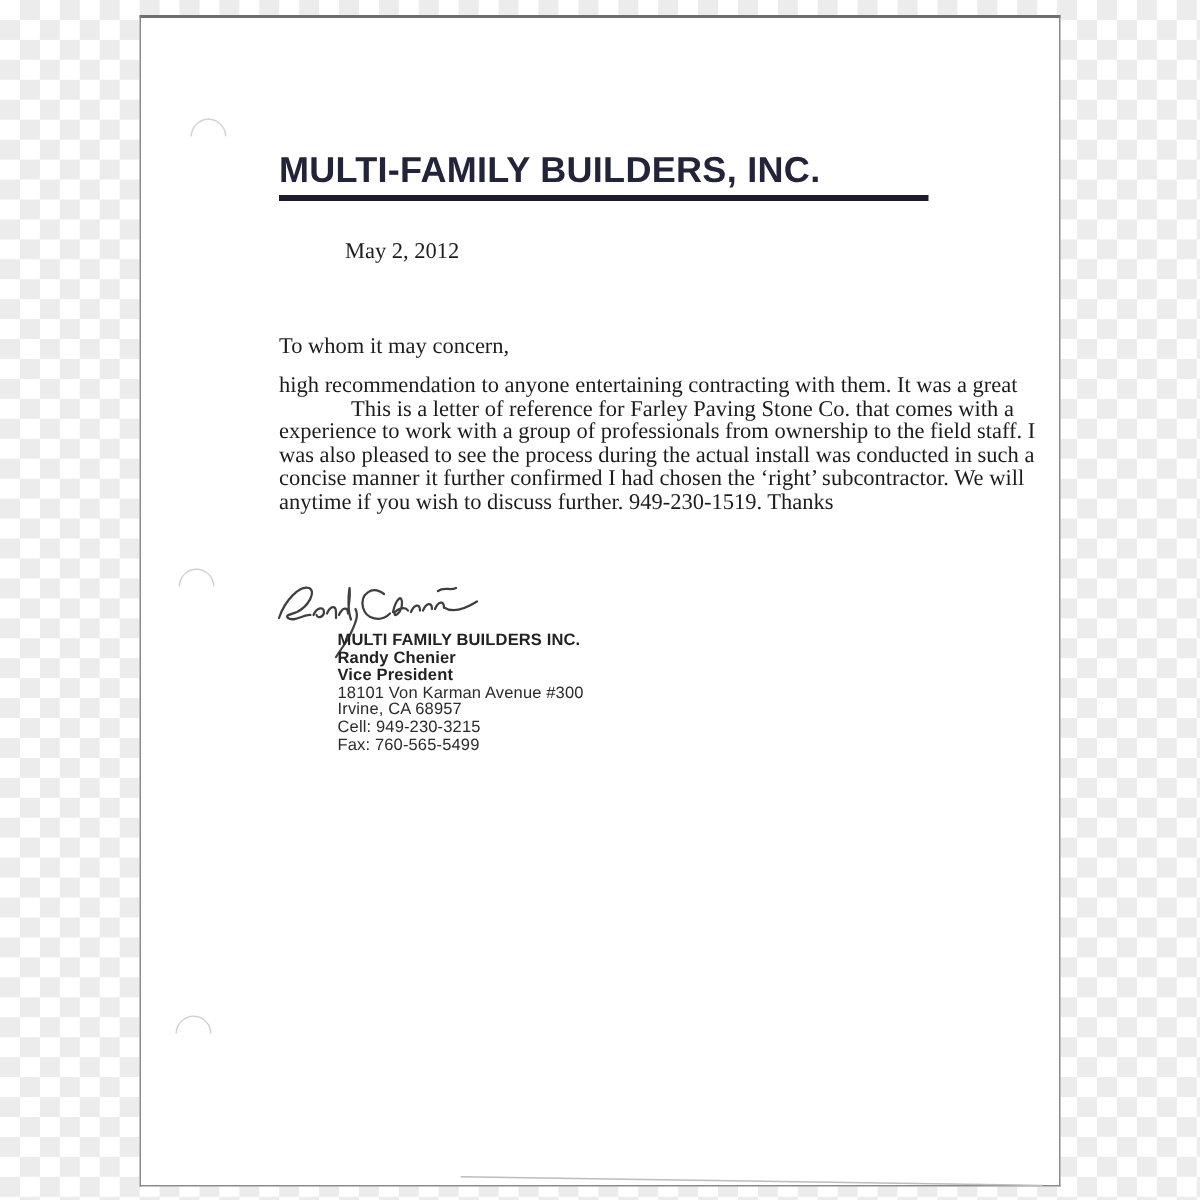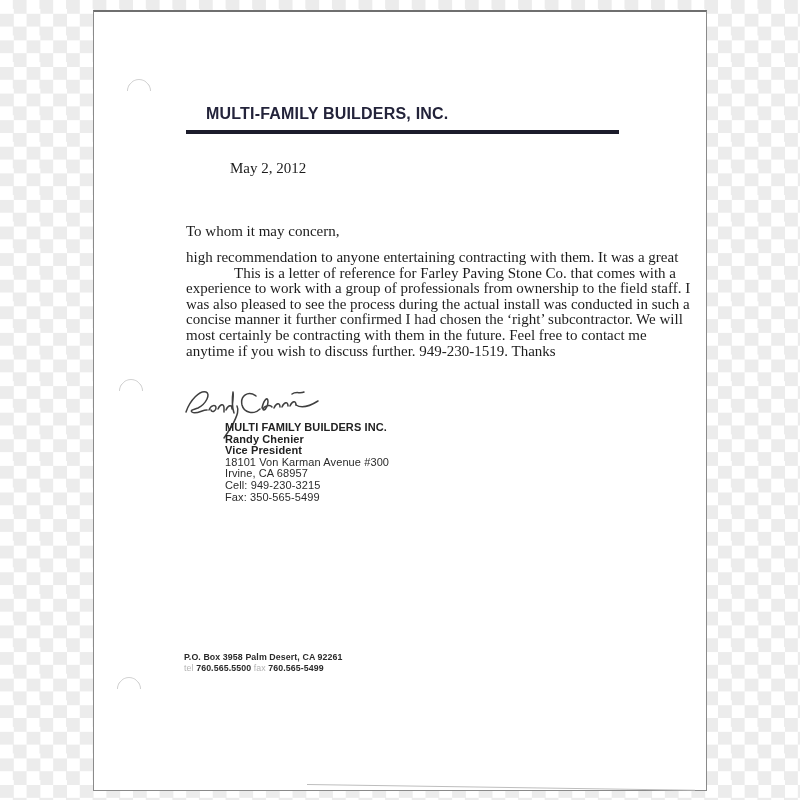--- a/index.html
+++ b/index.html
@@ -30,22 +30,22 @@
   .punch.p2 { left: 25px; top: 367px; }
   .punch.p3 { left: 23px; top: 665px; }
 
   .scan-line {
     position: absolute; left: 213px; top: 772px; width: 388px; height: 1px;
     background: #bdbdbd; transform: rotate(0.85deg); transform-origin: left center;
   }
 
   .letterhead-title {
     position: absolute; left: 92px; top: 90px;
-    font-size: 16px; font-weight: bold; color: #23233a;
-    letter-spacing: 0.2px; line-height: 24px; white-space: nowrap; margin-left: 20px;
+    font-size: 24px; font-weight: bold; color: #23233a;
+    letter-spacing: 0.2px; line-height: 24px; white-space: nowrap;
   }
   .letterhead-rule {
     position: absolute; left: 92px; top: 118px; width: 433px; height: 3.5px;
     background: #1c1c2b;
   }
 
   .serif { font-family: "Liberation Serif", serif; color: #1c1c1c; }
 
   .date-line { position: absolute; left: 92px; top: 148px; font-size: 15px; margin-left: 44px; }
   .salutation { position: absolute; left: 92px; top: 211px; font-size: 15px; }
@@ -90,21 +90,20 @@
   <div class="date-line serif">May 2, 2012</div>
 
   <div class="salutation serif">To whom it may concern,</div>
 
   <div class="body-block serif">
     <div class="body-line">high recommendation to anyone entertaining contracting with them. It was a great</div>
     <div class="body-line indent">This is a letter of reference for Farley Paving Stone Co. that comes with a</div>
     <div class="body-line">experience to work with a group of professionals from ownership to the field staff. I</div>
     <div class="body-line">was also pleased to see the process during the actual install was conducted in such a</div>
     <div class="body-line">concise manner it further confirmed I had chosen the ‘right’ subcontractor. We will</div>
-    <div class="body-line">most certainly be contracting with them in the future. Feel free to contact me</div>
     <div class="body-line">anytime if you wish to discuss further. 949-230-1519. Thanks</div>
   </div>
 
   <div class="signature-wrap">
     <svg width="150" height="62" viewBox="0 0 150 62" style="overflow:visible">
       <g stroke="#3f3f3f" stroke-width="1.5" fill="none" stroke-linecap="round" stroke-linejoin="round">
 
         <path d="M6,30 C10,18 20,8 26,10 C31,12 26,22 18,26 C13,28 10,28 12,30 C16,33 24,27 27,28"></path>
         <path d="M29,28 C31,23 36,22 36,26 C36,29 32,31 31,28"></path>
         <path d="M38,27 C40,22 44,21 44,26 L44,30"></path>
@@ -124,26 +123,17 @@
     </svg>
   </div>
 
   <div class="sig-block">
     <div class="bold">MULTI FAMILY BUILDERS INC.</div>
     <div class="bold">Randy Chenier</div>
     <div class="bold">Vice President</div>
     <div>18101 Von Karman Avenue #300</div>
     <div>Irvine, CA 68957</div>
     <div>Cell: 949-230-3215</div>
-    <div>Fax: 350-565-5499</div>
+    <div>Fax: 760-565-5499</div>
   </div>
 
-  <div class="footer-block">
-    <div class="footer-address">P.O. Box 3958 Palm Desert, CA 92261</div>
-    <div class="footer-contacts">
-      <span class="lbl">tel</span>
-      <span class="num">760.565.5500</span>
-      <span class="lbl">fax</span>
-      <span class="num">760.565-5499</span>
-    </div>
-  </div>
 
 </div>
 
 </body></html>

